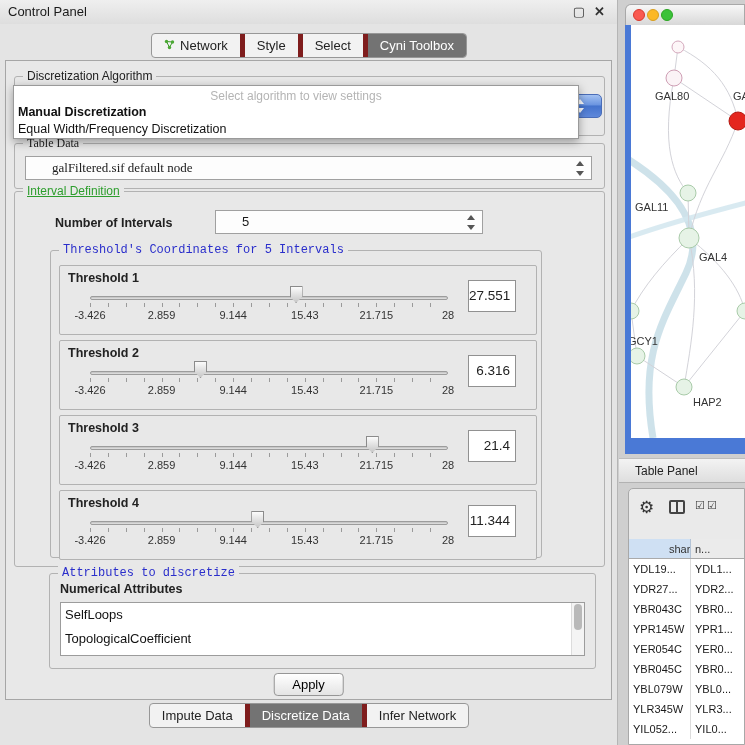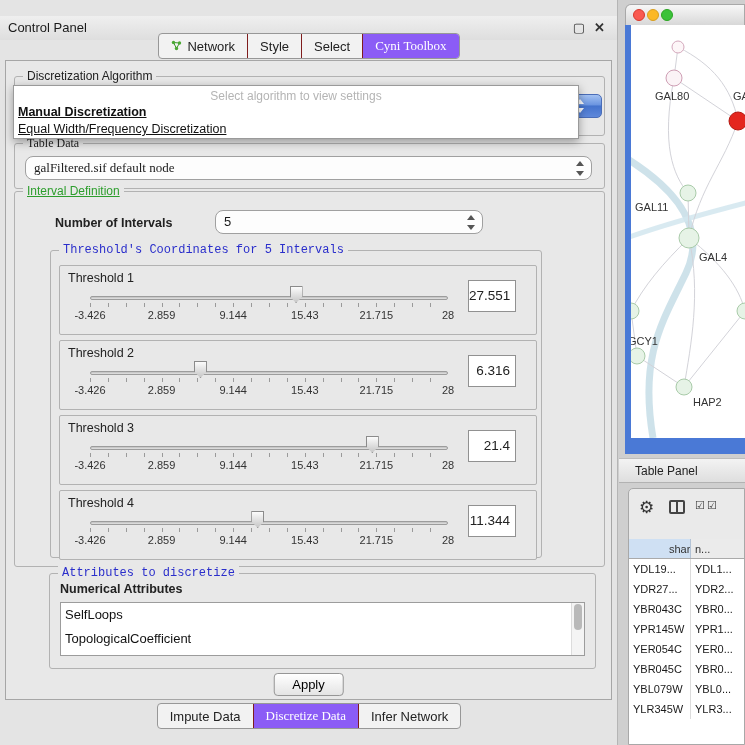--- a/index.html
+++ b/index.html
@@ -1,71 +1,71 @@
 <!DOCTYPE html>
 <html><head>
 <meta charset="utf-8">
 <style>
   * { margin:0; padding:0; box-sizing:border-box; }
   html,body { width:745px; height:745px; overflow:hidden; font-family:"Liberation Sans", sans-serif; }
   body { background:#cfcfcf; position:relative; font-size:12px; color:#222; }
 
   
   .cp { position:absolute; left:0; top:0; width:618px; height:745px; background:#e4e4e4; border-right:1px solid #b5b5b5; }
-  .cp-titlebar { position:absolute; left:0; top:16px; width:100%; height:24px; background:linear-gradient(#efefef,#dedede); }
+  .cp-titlebar { position:absolute; left:0; top:0; width:100%; height:24px; background:linear-gradient(#efefef,#dedede); }
   .cp-title { position:absolute; left:8px; top:4px; font-size:13px; color:#1a1a1a; }
   .win-btn { position:absolute; top:4px; font-size:13px; color:#333; cursor:default; }
   .win-btn.float { right:32px; }
   .win-btn.close { right:12px; font-weight:bold; }
 
   
   .tabbar-wrap { position:absolute; left:0; top:33px; width:618px; display:flex; justify-content:center; }
   .bottom-tabs-wrap { position:absolute; left:0; top:703px; width:618px; display:flex; justify-content:center; }
   .tabbar { display:inline-flex; border:1px solid #979797; border-radius:4px; background:#f2f2f2; overflow:hidden; }
   .tab { padding:4px 12px; font-size:13px; color:#222; display:flex; align-items:center; gap:5px; cursor:default; }
-  .tab + .tab { border-left:1px solid #7f1d1d;justify-content:center; }
-  .tab.selected { background:#8b5cf6; color:#fff;font-family:Liberation Serif, serif; }
+  .tab + .tab { border-left:5px solid #7f1d1d;justify-content:center; }
+  .tab.selected { background:#737373; color:#fff; }
 
   
   .main { position:absolute; left:5px; top:60px; width:607px; height:640px; border:1px solid #a6a6a6; background:#e8e8e8; }
 
   .group { position:absolute; border:1px solid #b2b2b2; border-radius:3px; }
   .group-title { position:absolute; top:-8px; left:8px; background:#e8e8e8; padding:0 4px; font-size:12px; color:#222; white-space:nowrap; }
   .group-title.green { color:#2d9e2d;text-decoration:underline; }
   .group-title.blue { color:#2a2ecb;font-family:Liberation Mono, monospace; }
 
   
   .algo-group { left:8px; top:15px; width:591px; height:60px; }
   .algo-combo-body { position:absolute; left:498px; top:33px; width:64px; height:24px; background:#fdfdfd; border:1px solid #a0a0a0; border-radius:4px; z-index:4; }
   .algo-stepper { position:absolute; left:552px; top:33px; width:44px; height:24px; border-radius:5px; z-index:5;
     background:linear-gradient(#a3c1f2 0%,#6b95e0 45%,#4473cd 50%,#5f88da 100%); border:1px solid #4a6db8; }
   .algo-stepper::before { content:""; position:absolute; left:50%; top:4px; margin-left:-4px; border-left:4px solid transparent; border-right:4px solid transparent; border-bottom:5px solid #fff; }
   .algo-stepper::after { content:""; position:absolute; left:50%; bottom:4px; margin-left:-4px; border-left:4px solid transparent; border-right:4px solid transparent; border-top:5px solid #fff; }
   .popup { position:absolute; left:7px; top:24px; width:566px; background:#fff; border:1px solid #9a9a9a; box-shadow:0 3px 9px rgba(0,0,0,.35); z-index:10; }
   .popup .ph { text-align:center; color:#b4b4b4; font-size:12px; padding:3px 0 1px; }
-  .popup .opt { font-size:12.5px; padding:1px 4px 2px; color:#111; cursor:default;text-decoration:underline; }
+  .popup .opt { font-size:12.5px; padding:1px 4px 2px; color:#111; cursor:default; }
   .popup .opt.first { font-weight:bold; }
 
   
-  .combo { position:absolute; background:#fdfdfd; border:1px solid #a0a0a0; border-radius:8px; font-size:13px; line-height:22px; padding-left:8px; color:#1a1a1a; cursor:default; }
+  .combo { position:absolute; background:#fdfdfd; border:1px solid #a0a0a0; border-radius:0; font-size:13px; line-height:22px; padding-left:26px; color:#1a1a1a; cursor:default; }
   .arrows { position:absolute; right:6px; top:3px; width:10px; height:17px; }
   .arrows::before { content:""; position:absolute; top:1px; left:1px; border-left:4px solid transparent; border-right:4px solid transparent; border-bottom:5px solid #555; }
   .arrows::after { content:""; position:absolute; bottom:1px; left:1px; border-left:4px solid transparent; border-right:4px solid transparent; border-top:5px solid #555; }
 
   .td-group { left:8px; top:82px; width:591px; height:46px;font-family:Liberation Serif, serif; }
   .td-combo { left:10px; top:12px; width:567px; height:24px; }
 
   
   .iv-group { left:8px; top:130px; width:591px; height:376px; }
   .num-label { position:absolute; left:40px; top:24px; font-weight:bold; font-size:12.5px; }
   .num-combo { left:200px; top:18px; width:268px; height:24px; }
   .coords-group { left:35px; top:58px; width:492px; height:308px; }
 
   .tbox { position:absolute; left:8px; width:478px; height:70px; border:1px solid #b2b2b2; border-radius:2px; background:#e8e8e8; }
-  .tlabel { position:absolute; left:8px; top:5px; font-weight:normal; font-size:12.5px; }
+  .tlabel { position:absolute; left:8px; top:5px; font-weight:bold; font-size:12.5px; }
   .slider { position:absolute; left:30px; top:24px; width:358px; height:34px; }
   .track { position:absolute; left:0; right:0; top:6px; height:4px; background:linear-gradient(#bfbfbf,#e3e3e3); border:1px solid #9c9c9c; border-radius:2px; }
   .thumb { position:absolute; top:-4px; width:13px; height:17px; margin-left:-7px;
     background:linear-gradient(#ffffff,#c4c4c4); clip-path:polygon(0 0,100% 0,100% 60%,50% 100%,0 60%);
     box-shadow:inset 0 0 0 1px #8b8b8b; }
   .ticks { position:absolute; left:0; right:0; top:13px; height:4px;
     background:repeating-linear-gradient(to right,#9a9a9a,#9a9a9a 1px,transparent 1px,transparent 5%); }
   .scale { position:absolute; left:0; right:0; top:19px; height:12px; font-size:11px; color:#333; }
   .sl { position:absolute; transform:translateX(-50%); white-space:nowrap; }
   .tvalue { position:absolute; left:408px; top:14px; width:48px; height:32px; background:#fff; border:1px solid #919191;
@@ -371,14 +371,18 @@
       <div class="tp-cell c2">YBR0...</div>
     </div>
     <div class="tp-row">
       <div class="tp-cell c1">YBL079W</div>
       <div class="tp-cell c2">YBL0...</div>
     </div>
     <div class="tp-row">
       <div class="tp-cell c1">YLR345W</div>
       <div class="tp-cell c2">YLR3...</div>
     </div>
+    <div class="tp-row">
+      <div class="tp-cell c1">YIL052...</div>
+      <div class="tp-cell c2">YIL0...</div>
+    </div>
   </div>
 </div>
 
 </body></html>

